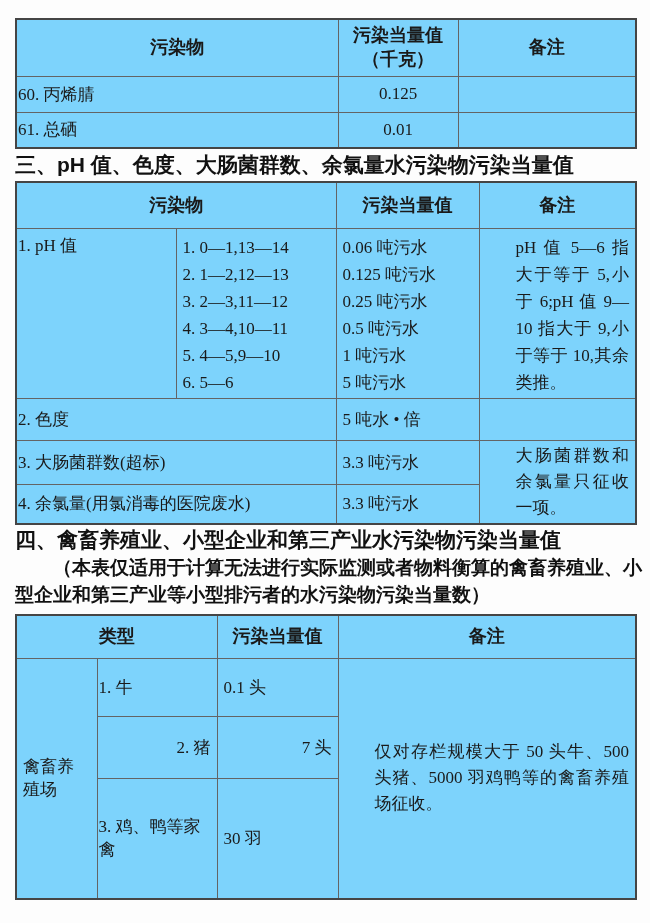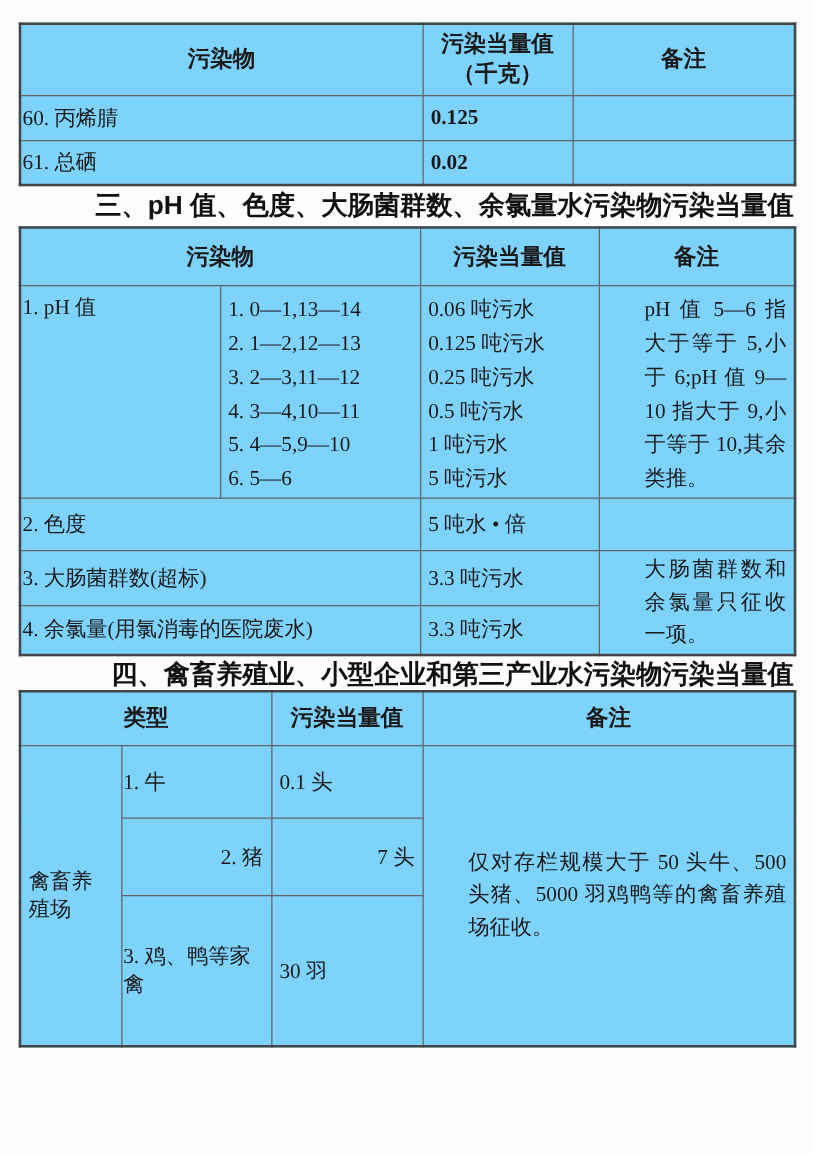--- a/index.html
+++ b/index.html
@@ -27,32 +27,32 @@
     overflow:hidden;
   }
   th{
     font-family:"Liberation Sans","DejaVu Sans",sans-serif;
     font-weight:700;
     font-size:18px;
     text-align:center;
     line-height:1.3;
   }
   .pre{white-space:pre-line;}
-  .c{text-align:left;font-weight:bold;}
+  .c{text-align:center;}
   .name{padding-left:1px;}
   .top{vertical-align:top;padding-top:5px;}
   .lines{line-height:27px;}
   .just{text-align:justify;padding-left:36px;}
 
   .sec-title{
     font-family:"Liberation Sans","DejaVu Sans",sans-serif;
     font-weight:700;
     font-size:21px;
     line-height:24px;
-    text-align:right;
+    text-align:left;
     color:#111;
   }
   .title3{margin:4px 0 4px 0;}
   .title4{margin:3px 0 0 0;}
   .note{
     font-family:"Liberation Sans","DejaVu Sans",sans-serif;
     font-weight:700;
     font-size:19px;
     line-height:27px;
     text-indent:2em;
@@ -92,21 +92,21 @@
 （千克）</th>
       <th>备注</th>
     </tr>
     <tr class="r">
       <td class="name">60. 丙烯腈</td>
       <td class="c">0.125</td>
       <td></td>
     </tr>
     <tr class="r">
       <td class="name">61. 总硒</td>
-      <td class="c">0.02</td>
+      <td class="c">0.01</td>
       <td></td>
     </tr>
   </tbody>
     </table>
 
   <div class="sec-title title3">三、pH 值、色度、大肠菌群数、余氯量水污染物污染当量值</div>
 
   <table class="t2">
     <colgroup>
         <col style="width:160px">
@@ -147,20 +147,21 @@
       <td rowspan="2" class="just remark-just">大肠菌群数和余氯量只征收一项。</td>
     </tr>
     <tr class="r-b">
       <td colspan="2" class="name">4. 余氯量(用氯消毒的医院废水)</td>
       <td>3.3 吨污水</td>
     </tr>
   </tbody>
     </table>
 
   <div class="sec-title title4">四、禽畜养殖业、小型企业和第三产业水污染物污染当量值</div>
+  <div class="note">（本表仅适用于计算无法进行实际监测或者物料衡算的禽畜养殖业、小型企业和第三产业等小型排污者的水污染物污染当量数）</div>
 
   <table class="t3">
     <colgroup>
         <col style="width:81px">
         <col style="width:120px">
         <col style="width:121px">
         <col style="width:298px">
       </colgroup>
     <tbody>
         <tr class="hdr">

